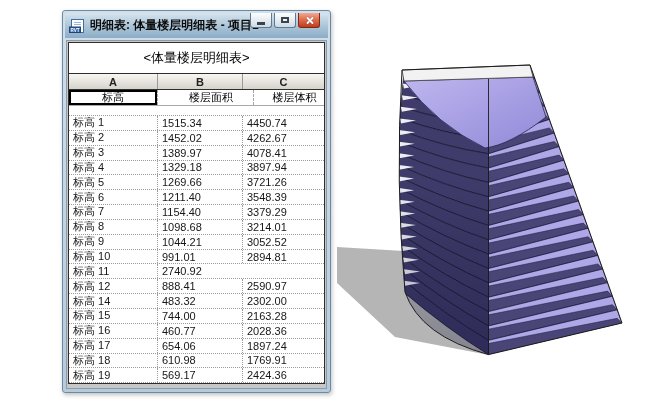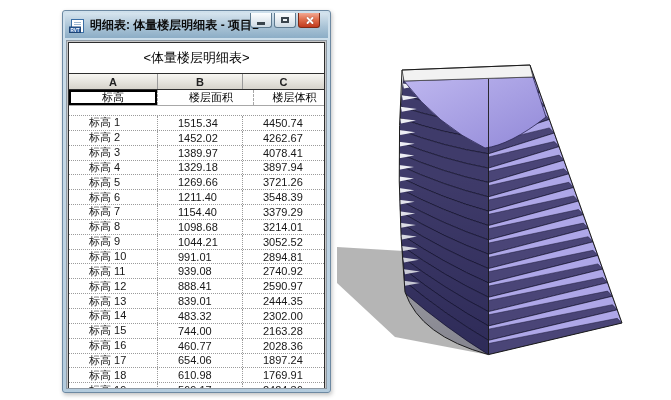--- a/index.html
+++ b/index.html
@@ -45,21 +45,21 @@
       justify-content:center;box-sizing:border-box;}
   .t-letters .cell:not(:last-child){border-right:1px solid #9a9a9a;}
   .t-head{height:15px;display:flex;border-bottom:1px solid #a8a8a8;background:#fff;gap:11px;}
   .t-head .cell{font-size:11px;color:#000;display:flex;align-items:center;justify-content:center;
       box-sizing:border-box;}
   .t-head .cell:not(:last-child){border-right:1px dashed #a8a8a8;}
   .t-head .cell.sel{box-shadow:inset 0 0 0 2px #000;}
   .t-spacer{height:9px;background:#fff;border-bottom:1px dotted #9b9b9b;}
   .drow{height:13.85px;display:flex;border-bottom:1px dotted #9b9b9b;background:#fff;}
   .drow .cell{font-size:11px;color:#161616;display:flex;align-items:center;
-      padding-left:20px;box-sizing:border-box;overflow:hidden;white-space:nowrap;}
+      padding-left:4px;box-sizing:border-box;overflow:hidden;white-space:nowrap;}
   .drow .cell:not(:last-child){border-right:1px dotted #9b9b9b;}
   .c0{width:89px;flex:none;}
   .c1{width:85px;flex:none;}
   .c2{flex:1;}
 </style>
 </head>
 <body>
 
 <svg id="model" viewBox="0 0 346 365">
   <defs>
@@ -250,32 +250,26 @@
             <div class="cell c1">1044.21</div>
             <div class="cell c2">3052.52</div>
           </div>
           <div class="drow">
             <div class="cell c0">标高 10</div>
             <div class="cell c1">991.01</div>
             <div class="cell c2">2894.81</div>
           </div>
           <div class="drow">
             <div class="cell c0">标高 11</div>
-            <div class="cell c1">939.08</div>
             <div class="cell c2">2740.92</div>
           </div>
           <div class="drow">
             <div class="cell c0">标高 12</div>
             <div class="cell c1">888.41</div>
             <div class="cell c2">2590.97</div>
-          </div>
-          <div class="drow">
-            <div class="cell c0">标高 13</div>
-            <div class="cell c1">839.01</div>
-            <div class="cell c2">2444.35</div>
           </div>
           <div class="drow">
             <div class="cell c0">标高 14</div>
             <div class="cell c1">483.32</div>
             <div class="cell c2">2302.00</div>
           </div>
           <div class="drow">
             <div class="cell c0">标高 15</div>
             <div class="cell c1">744.00</div>
             <div class="cell c2">2163.28</div>

